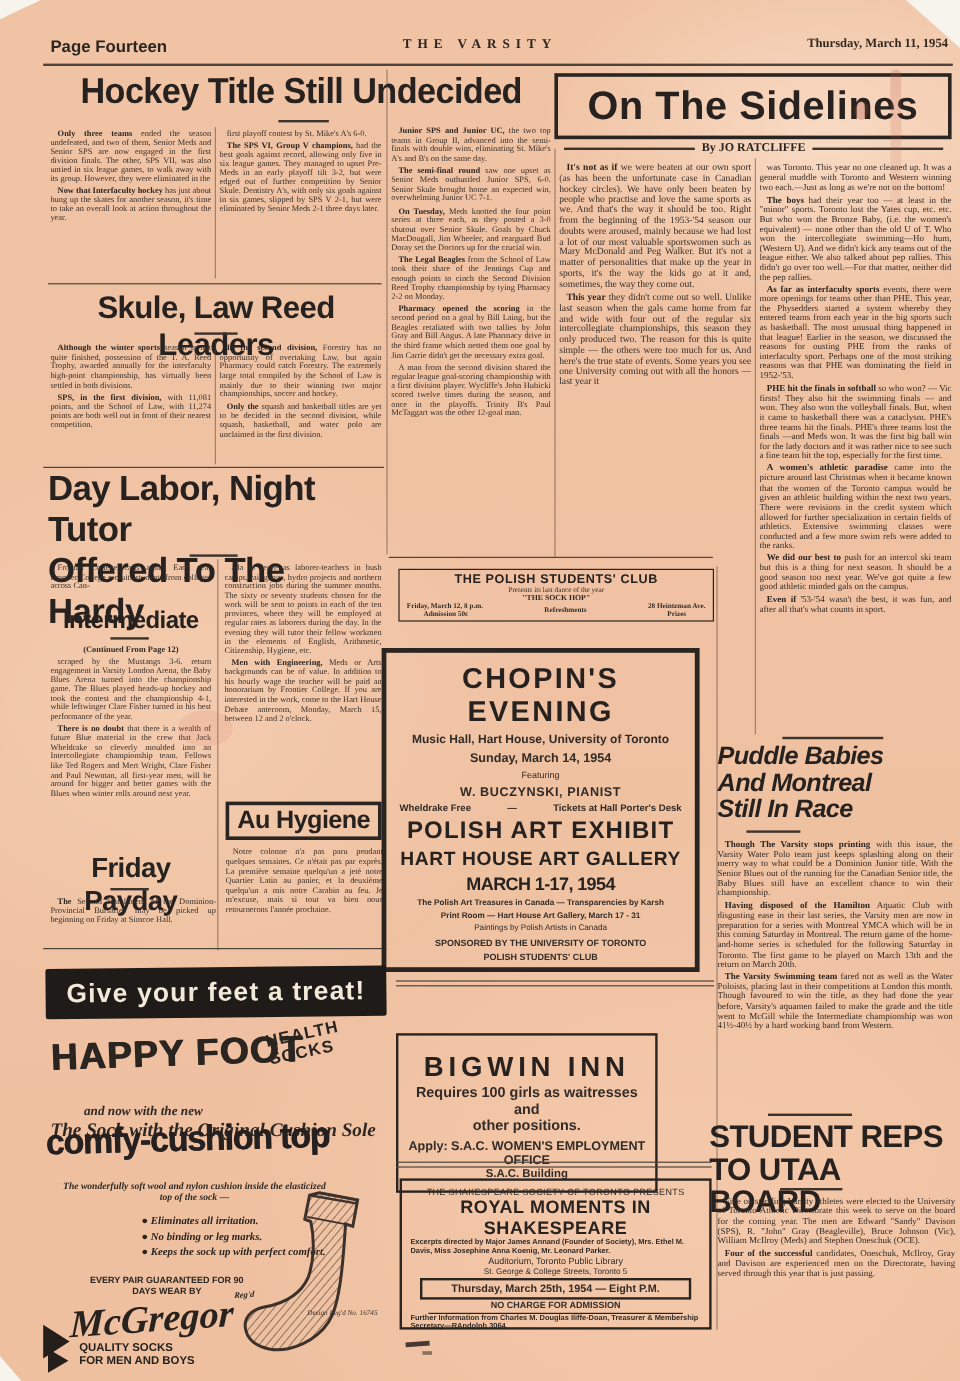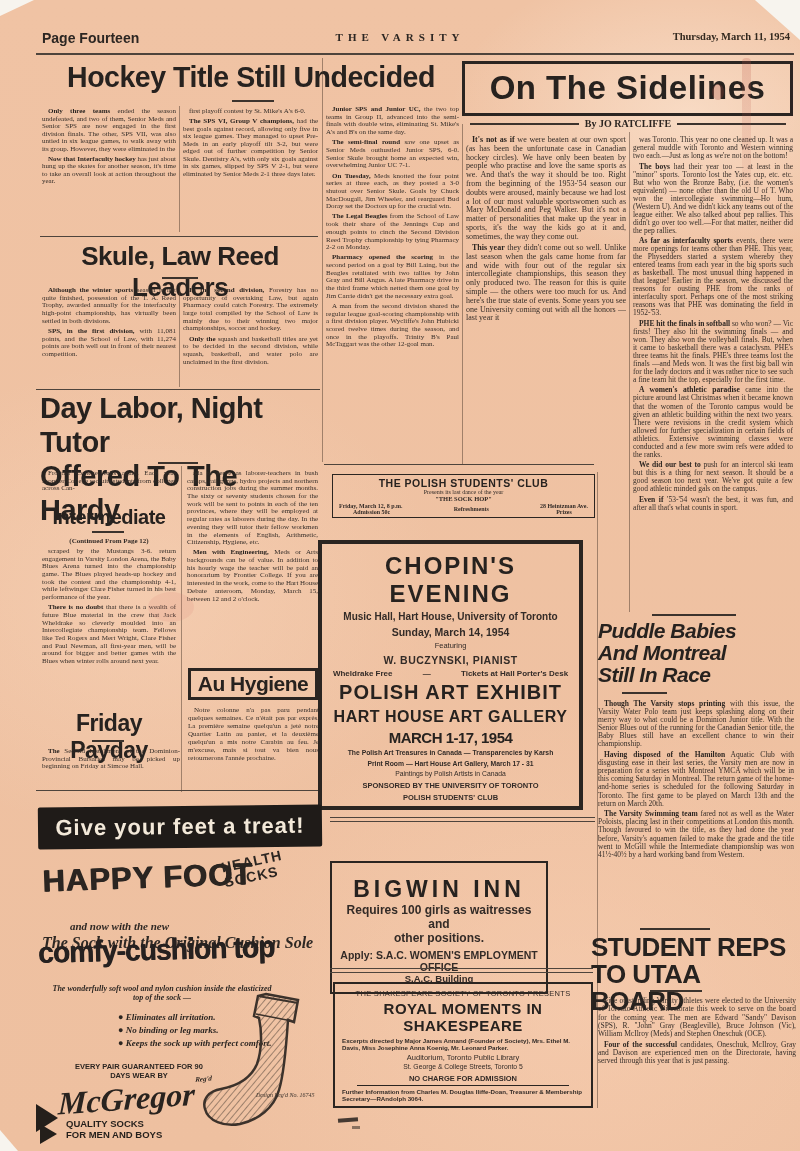--- a/index.html
+++ b/index.html
@@ -176,20 +176,21 @@
 <div class="rule" style="left:330px;top:968px;width:263px;"></div>
 <div class="rule" style="left:330px;top:972px;width:263px;"></div>
 
 <div class="box cbox sans" style="left:333px;top:982px;width:260px;height:126px;border-width:2.5px;padding:5px 7px 4px;justify-content:space-between;">
   <div style="font-size:7.5px;letter-spacing:.3px;">THE SHAKESPEARE SOCIETY OF TORONTO PRESENTS</div>
   <div class="hl" style="font-size:15px;letter-spacing:.5px;">ROYAL MOMENTS IN SHAKESPEARE</div>
   <div class="b" style="font-size:6.2px;text-align:left;">Excerpts directed by Major James Annand (Founder of Society), Mrs. Ethel M. Davis, Miss Josephine Anna Koenig, Mr. Leonard Parker.</div>
   <div style="font-size:7.5px;line-height:1.2;">
     <span>Auditorium, Toronto Public Library</span><br><span style="font-size:6.8px;">St. George &amp; College Streets, Toronto 5</span>
   </div>
+  <div style="border:2px solid #2b2521;width:92%;padding:2px 0;font-weight:700;font-size:9px;">Thursday, March 25th, 1954 — Eight P.M.</div>
   <div class="b" style="font-size:7.5px;border-bottom:1px solid #2b2521;width:88%;padding-bottom:2px;">NO CHARGE FOR ADMISSION</div>
   <div class="b" style="font-size:6.2px;text-align:left;">Further Information from Charles M. Douglas Iliffe-Doan, Treasurer &amp; Membership Secretary—RAndolph 3064.</div>
 </div>
 
 <div class="abs sans" style="left:38px;top:806px;width:284px;height:42px;background:#1f1b18;color:#f3e9d9;display:flex;align-items:center;justify-content:center;font-size:22px;font-weight:700;letter-spacing:1px;transform:rotate(-.6deg);border-radius:2px;">
   <span>Give your feet a treat!</span>
 </div>
 <div class="abs sans b" style="left:42px;top:860px;font-size:31px;color:#2b2521;letter-spacing:1px;transform:rotate(-2deg);text-shadow:1px 0 #2b2521;">HAPPY FOOT</div>
 <div class="abs sans b" style="left:222px;top:850px;width:100px;font-size:14px;color:#2b2521;transform:rotate(-12deg);letter-spacing:1px;line-height:15px;">HEALTH SOCKS</div>
 <div class="abs b" style="left:42px;top:902px;font-size:16px;font-style:italic;color:#2e2824;margin-top:32px;">The Sock with the Original Cushion Sole</div>

